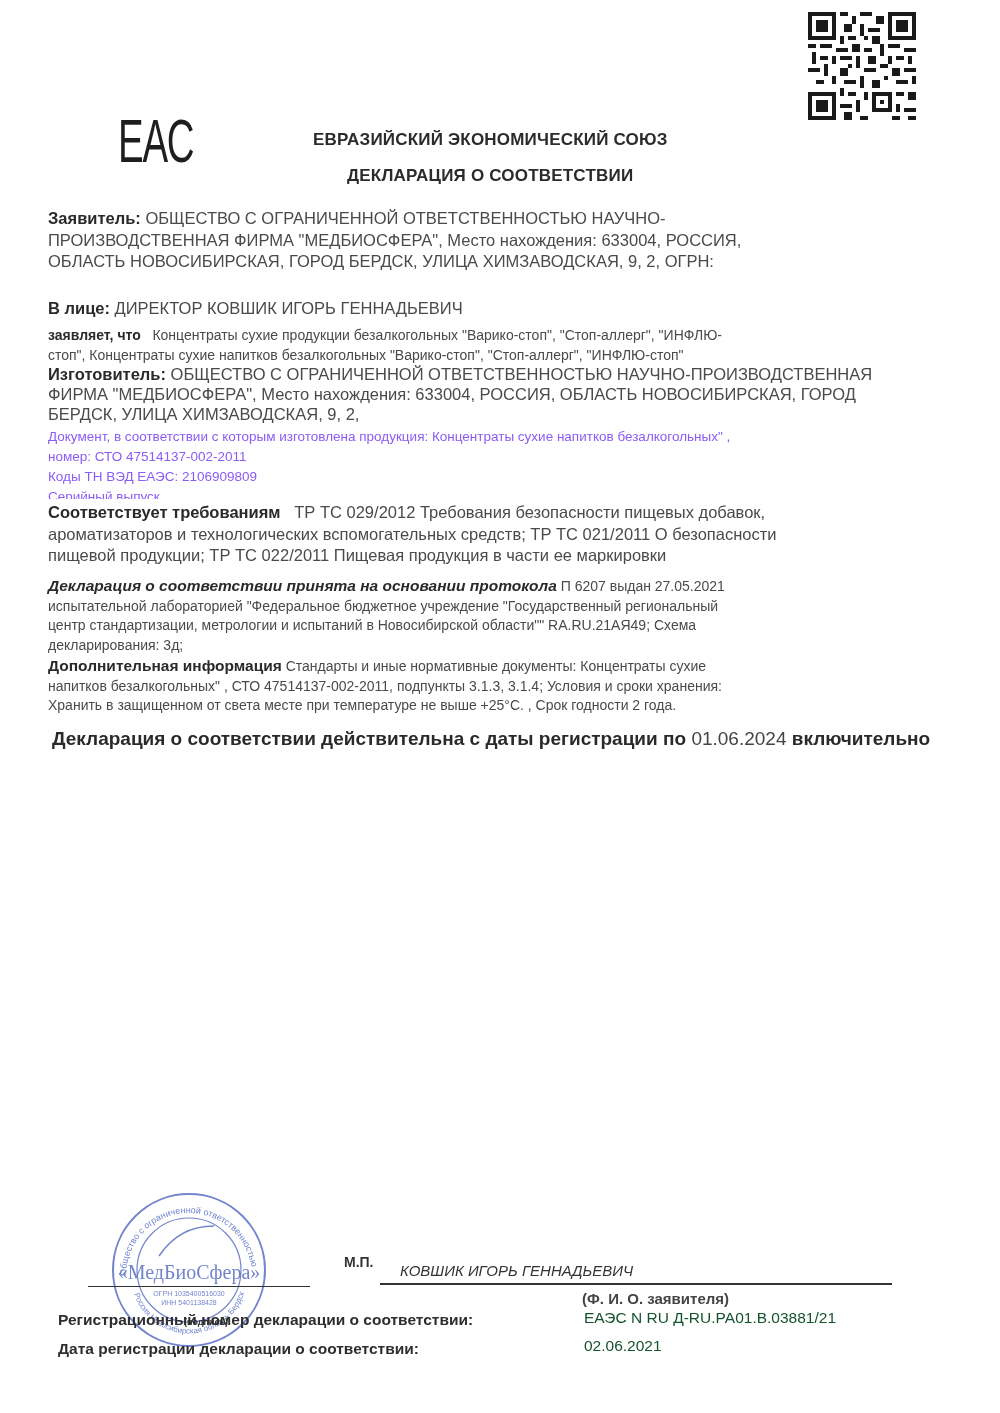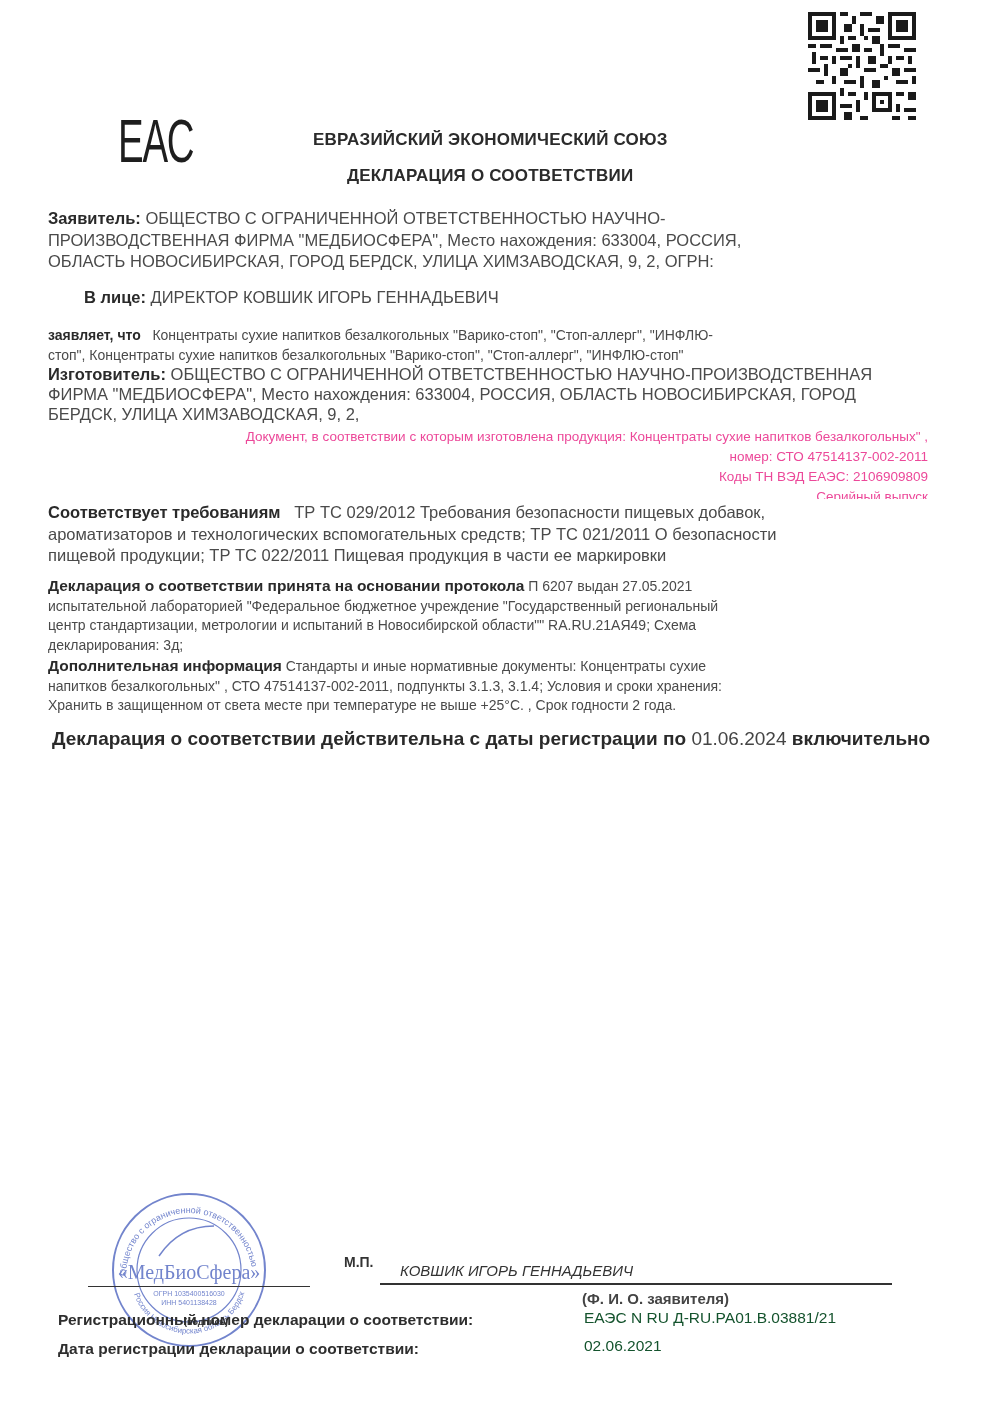--- a/index.html
+++ b/index.html
@@ -7,21 +7,21 @@
       font-family:"Liberation Sans", sans-serif; color:#3a3a3a; }
     .abs { position:absolute; }
     .eac { left:118px; top:110px; font-family:"Liberation Sans", sans-serif; font-size:62px; font-weight:400;
       letter-spacing:-2px; color:#1e1e1e; transform:scaleX(0.62); transform-origin:left top; line-height:1; }
     .hdr { font-weight:700; color:#2b2b2b; font-size:17px; letter-spacing:0.2px; }
     .h1 { left:313px; top:130px; }
     .h2 { left:347px; top:166px; }
     .qr { left:808px; top:12px; width:108px; height:108px; }
     .para { left:48px; width:880px; font-size:15px; line-height:20.5px; color:#4a4a4a; }
     .para b { color:#2a2a2a; }
-    .sm { font-size:13.5px; line-height:20px; color:#ec4899;text-align:right; }
+    .sm { font-size:13.5px; line-height:20px; color:#8b5cf6; }
     .big { font-size:16.5px; line-height:21.5px; }
     .valid { left:52px; top:728px; font-size:19px; font-weight:700; color:#2a2a2a; }
     .valid span.n { font-weight:400; color:#444; }
     .stamp { left:104px; top:1186px; width:170px; height:165px; }
     .mp { left:344px; top:1254px; font-size:14px; font-weight:700; color:#333; }
     .sigline1 { left:88px; top:1286px; width:222px; height:1px; background:#333; }
     .signame { left:400px; top:1262px; font-size:15px; color:#333;font-style:italic; }
     .sigline2 { left:380px; top:1283px; width:512px; height:1.5px; background:#333; }
     .podpis { left:184px; top:1290px; font-size:9px; font-weight:700; color:#333;margin-top:27px; }
     .fio { left:582px; top:1290px; font-size:15px; font-weight:700; color:#444; }
@@ -108,27 +108,27 @@
       <rect x="21" y="26" width="2" height="1"></rect>
       <rect x="25" y="26" width="2" height="1"></rect>
   </g>
 </svg>
 
 <div class="abs para big" style="top:208px;">
   <div><b>Заявитель:</b> <span>ОБЩЕСТВО С ОГРАНИЧЕННОЙ ОТВЕТСТВЕННОСТЬЮ НАУЧНО-</span></div>
   <div>ПРОИЗВОДСТВЕННАЯ ФИРМА "МЕДБИОСФЕРА", Место нахождения: 633004, РОССИЯ,</div>
   <div>ОБЛАСТЬ НОВОСИБИРСКАЯ, ГОРОД БЕРДСК, УЛИЦА ХИМЗАВОДСКАЯ, 9, 2, ОГРН:</div>
 </div>
-<div class="abs para big" style="top:287px;margin-left:36px;">
+<div class="abs para big" style="top:298px;">
   <b>В лице:</b>
   <span>ДИРЕКТОР КОВШИК ИГОРЬ ГЕННАДЬЕВИЧ</span>
 </div>
 
 <div class="abs para" style="top:326px; font-size:14px; line-height:19.5px;">
-  <div><b>заявляет, что</b>&nbsp;&nbsp; <span>Концентраты сухие напитков безалкогольных "Варико-стоп", "Стоп-аллерг", "ИНФЛЮ-</span></div>
+  <div><b>заявляет, что</b>&nbsp;&nbsp; <span>Концентраты сухие продукции безалкогольных "Варико-стоп", "Стоп-аллерг", "ИНФЛЮ-</span></div>
   <div>стоп", Концентраты сухие напитков безалкогольных "Варико-стоп", "Стоп-аллерг", "ИНФЛЮ-стоп"</div>
 </div>
 
 <div class="abs para big" style="top:364px; line-height:20px;">
   <div><b>Изготовитель:</b> <span>ОБЩЕСТВО С ОГРАНИЧЕННОЙ ОТВЕТСТВЕННОСТЬЮ НАУЧНО-ПРОИЗВОДСТВЕННАЯ</span></div>
   <div>ФИРМА "МЕДБИОСФЕРА", Место нахождения: 633004, РОССИЯ, ОБЛАСТЬ НОВОСИБИРСКАЯ, ГОРОД</div>
   <div>БЕРДСК, УЛИЦА ХИМЗАВОДСКАЯ, 9, 2,</div>
 </div>
 
 <div class="abs para sm" style="top:427px;">
@@ -138,21 +138,21 @@
   <div style="height:12px; overflow:hidden;">Серийный выпуск</div>
 </div>
 
 <div class="abs para big" style="top:502px;">
   <div><b>Соответствует требованиям</b>&nbsp;&nbsp; <span>ТР ТС 029/2012 Требования безопасности пищевых добавок,</span></div>
   <div>ароматизаторов и технологических вспомогательных средств; ТР ТС 021/2011 О безопасности</div>
   <div>пищевой продукции; ТР ТС 022/2011 Пищевая продукция в части ее маркировки</div>
 </div>
 
 <div class="abs para" style="top:576px; font-size:14px; line-height:19.5px;">
-  <div><b style="font-size:15.5px;">Декларация о соответствии принята на основании протокола</b> <span>П 6207 выдан 27.05.2021</span></div>
+  <div><b style="font-size:15.5px;font-style:italic;">Декларация о соответствии принята на основании протокола</b> <span>П 6207 выдан 27.05.2021</span></div>
   <div>испытательной лабораторией "Федеральное бюджетное учреждение "Государственный региональный</div>
   <div>центр стандартизации, метрологии и испытаний в Новосибирской области"" RA.RU.21АЯ49; Схема</div>
   <div>декларирования: 3д;</div>
 </div>
 
 <div class="abs para" style="top:656px; font-size:14px; line-height:19.5px;">
   <div><b style="font-size:15.5px;">Дополнительная информация</b> <span>Стандарты и иные нормативные документы: Концентраты сухие</span></div>
   <div>напитков безалкогольных" ,  СТО 47514137-002-2011, подпункты 3.1.3, 3.1.4; Условия и сроки хранения:</div>
   <div>Хранить в защищенном от света месте при температуре не выше +25°С. , Срок годности 2 года.</div>
 </div>

